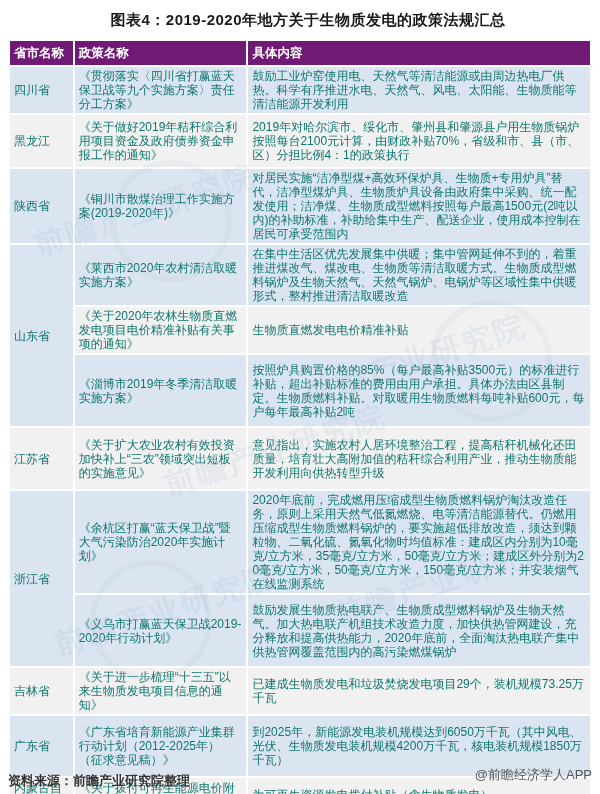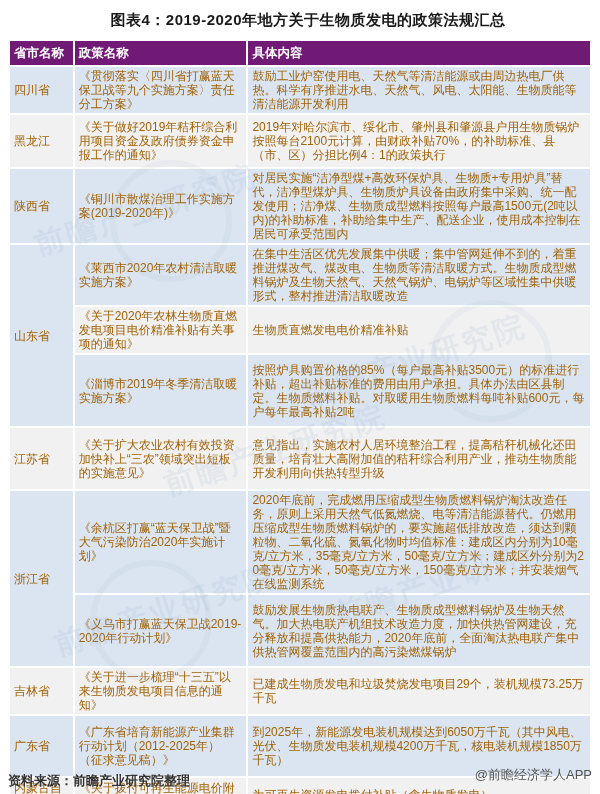--- a/index.html
+++ b/index.html
@@ -17,21 +17,21 @@
     border-collapse:collapse;table-layout:fixed;
     width:584px;margin:0 8px;
   }
   table.policy th{
     background:#701a75;color:#ffffff;font-size:12.5px;font-weight:bold;
     text-align:left;padding:3px 4px;height:18px;
     border:2px solid #ffffff;
   }
   table.policy td{
     font-size:12px;line-height:14px;vertical-align:middle;
-    padding:2px 4px;border:2px solid #ffffff;color:#a16207;
+    padding:2px 4px;border:2px solid #ffffff;color:#0f766e;
     word-break:break-all;
   }
   .col1{width:64px;}
   .col2{width:172px;}
   .col3{width:340px;}
   tr.row-blue  td{background:#dbe5f1;}
   tr.row-white td{background:#f1f1f2;}
   td.province-cell{background:inherit;}
   .footer{
     position:absolute;left:8px;right:8px;bottom:4px;
@@ -85,21 +85,21 @@
     </thead>
     <tbody>
         <tr class="row-blue" style="height: 48px;">
           <td class="province-cell" rowspan="1">四川省</td>
           <td>《贯彻落实〈四川省打赢蓝天保卫战等九个实施方案〉责任分工方案》</td>
           <td>鼓励工业炉窑使用电、天然气等清洁能源或由周边热电厂供热。科学有序推进水电、天然气、风电、太阳能、生物质能等清洁能源开发利用</td>
         </tr>
         <tr class="row-white" style="height: 54px;">
           <td class="province-cell" rowspan="1">黑龙江</td>
           <td>《关于做好2019年秸秆综合利用项目资金及政府债券资金申报工作的通知》</td>
-          <td>2019年对哈尔滨市、绥化市、肇州县和肇源县户用生物质锅炉按照每台2100元计算，由财政补贴70%，的补助标准、县（市、区）分担比例4：1的政策执行</td>
+          <td>2019年对哈尔滨市、绥化市、肇州县和肇源县户用生物质锅炉按照每台2100元计算，由财政补贴70%，省级和市、县（市、区）分担比例4：1的政策执行</td>
         </tr>
         <tr class="row-blue" style="height: 70px;">
           <td class="province-cell" rowspan="1">陕西省</td>
           <td>《铜川市散煤治理工作实施方案(2019-2020年)》</td>
           <td>对居民实施“洁净型煤+高效环保炉具、生物质+专用炉具”替代，洁净型煤炉具、生物质炉具设备由政府集中采购、统一配发使用；洁净煤、生物质成型燃料按照每户最高1500元(2吨以内)的补助标准，补助给集中生产、配送企业，使用成本控制在居民可承受范围内</td>
         </tr>
         <tr class="row-blue" style="height: 61px;">
           <td class="province-cell" rowspan="3">山东省</td>
           <td>《莱西市2020年农村清洁取暖实施方案》</td>
           <td>在集中生活区优先发展集中供暖；集中管网延伸不到的，着重推进煤改气、煤改电、生物质等清洁取暖方式。生物质成型燃料锅炉及生物天然气、天然气锅炉、电锅炉等区域性集中供暖形式，整村推进清洁取暖改造</td>

